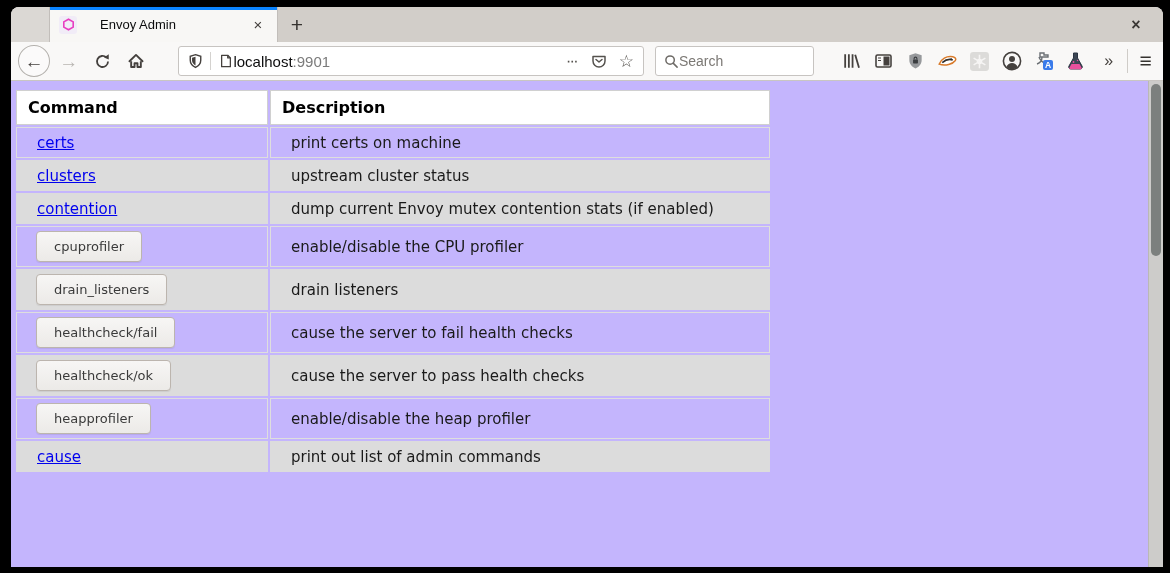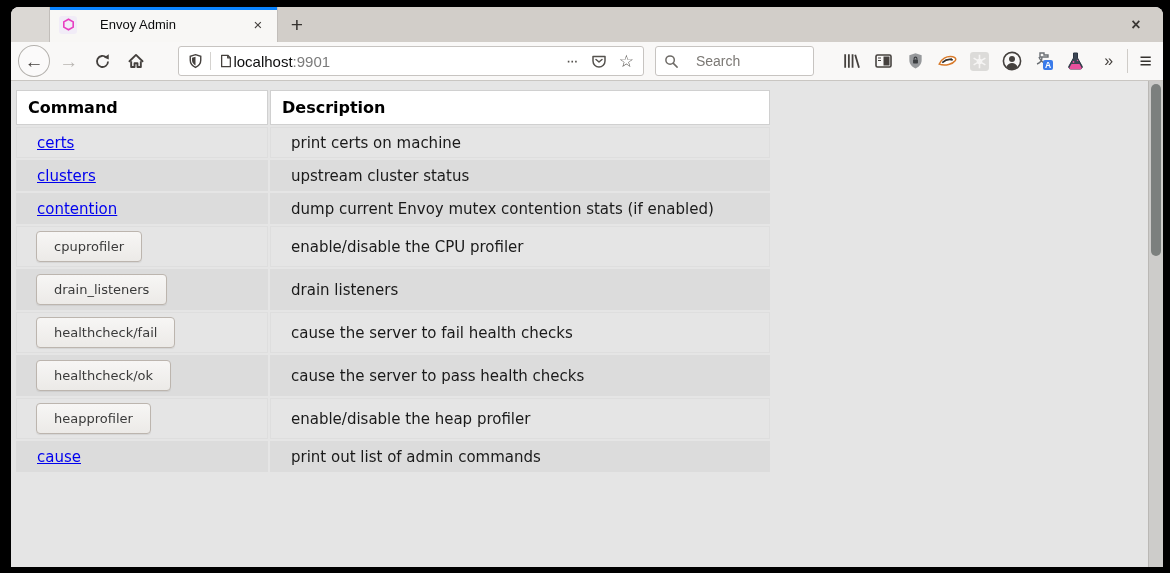--- a/index.html
+++ b/index.html
@@ -34,32 +34,32 @@
   .disabled { color:#b8b5b1; }
   .urlbar { margin-left:27px; width:468px; height:30px; background:#fff; border:1px solid #c7c4c1;
             border-radius:3px; display:flex; align-items:center; padding:0 9px; }
   .url-sep { width:1px; height:18px; background:#d4d2cf; margin:0 8px 0 7px; }
   .urltext { font-size:15px; color:#0c0c0d; flex:1; white-space:nowrap; }
   .urltext .port { color:#7b7b7b; }
   .url-actions { display:flex; align-items:center; gap:12px; color:#55524e; }
   .dots { font-size:11px; letter-spacing:1px; font-weight:bold; }
   .star { font-size:17px; }
   .searchbar { margin-left:11px; width:160px; height:30px; background:#fff; border:1px solid #c7c4c1;
-               border-radius:3px; display:flex; align-items:center; padding:0 8px; gap:17px; }
+               border-radius:3px; display:flex; align-items:center; padding:0 8px; gap:0; }
   .searchbar input { border:none; outline:none; background:transparent; width:100%; font-size:14px;
                      color:#3c3a37; font-family:"Liberation Sans",sans-serif; }
   .searchbar input::placeholder { color:#7b7874; }
   .toolicons { display:flex; align-items:center; margin-left:27px; gap:11px; }
   .ticon { width:21px; height:21px; display:flex; align-items:center; justify-content:center; }
   .chev { font-size:16px; color:#45413e; letter-spacing:-2px; }
   .tool-sep { width:1px; height:24px; background:#cfccc8; margin:0 7px 0 9px; }
   .menu-glyph { font-size:21px; color:#35322f; }
 
   
-  .content { position:relative; height:486px; background:#e5e5e5; overflow:hidden; }
+  .content { position:relative; height:486px; background:#c4b5fd; overflow:hidden; }
   table.home { margin:7px 0 0 3px; border-collapse:separate; border-spacing:2px;
                font-family:"DejaVu Sans",sans-serif; }
   th { font-size:16px; font-weight:bold; text-align:left; padding:7px 11px; border:1px solid #d0d0d0;
        background:#fff; }
   th.c-cmd { width:252px; }
   th.c-desc { width:500px; }
   td { font-size:15px; color:#1a1a1a; padding:5px 20px; border:1px solid #dedede; vertical-align:middle; }
   tr.lrow td { height:31px; }
   tr.brow td { height:41px; }
   tr.alt td { background:#dcdcdc; border-color:#dcdcdc; }

